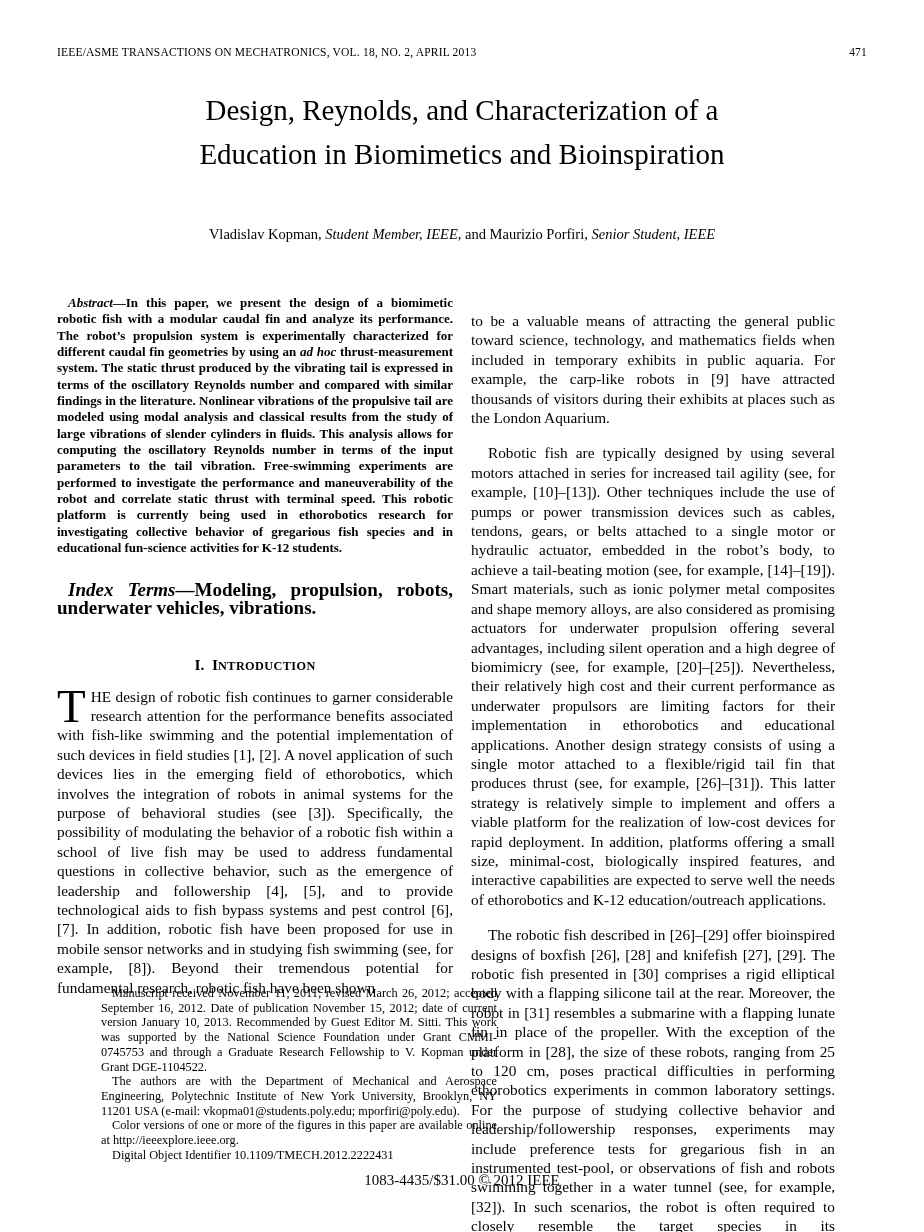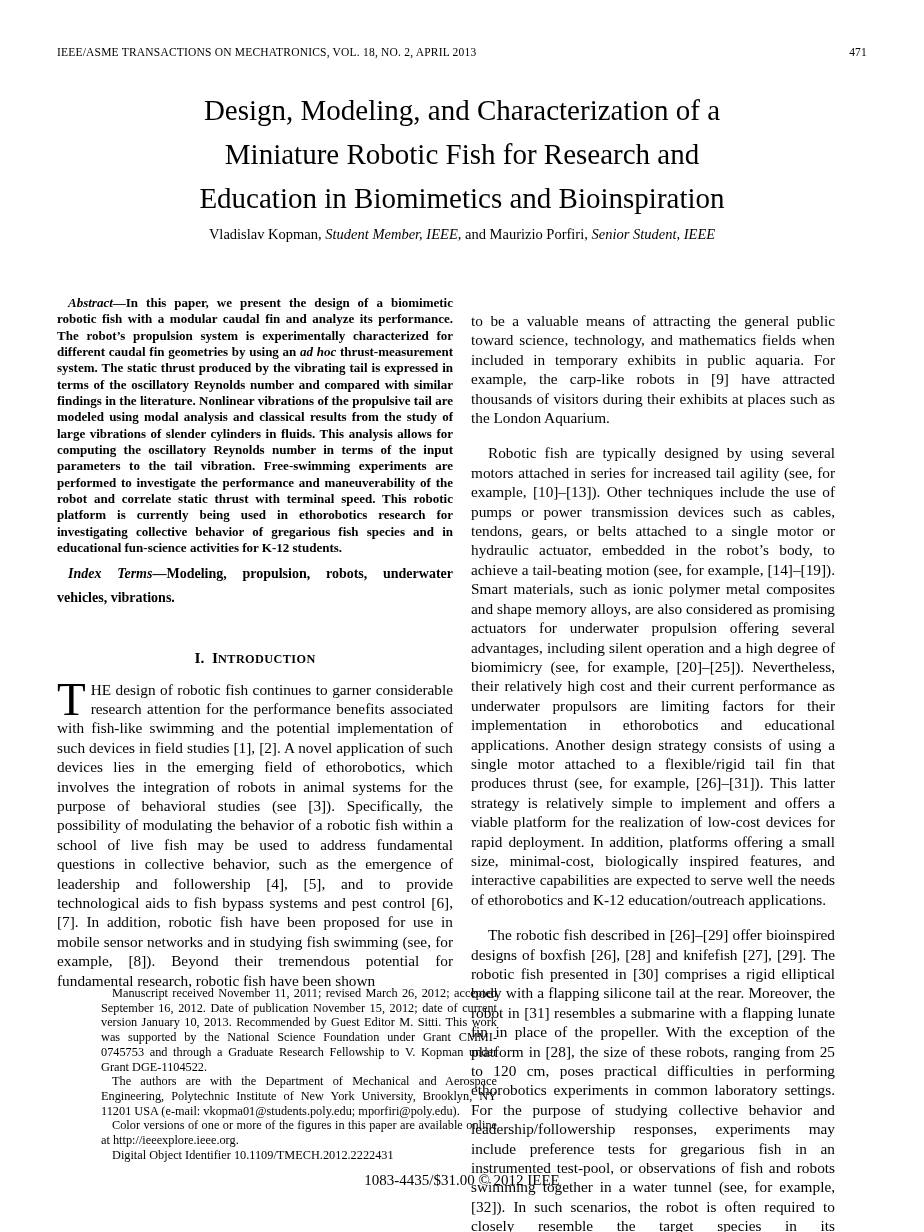--- a/index.html
+++ b/index.html
@@ -52,25 +52,25 @@
   }
   .col { width: 396px; text-align: justify; }
 
   .abstract-para {
     font-size: 13px;
     line-height: 16.35px;
     font-weight: bold;
     text-indent: 11px;
   }
   .index-para {
-    font-size: 14px;
-    line-height: 24px;
+    font-size: 19px;
+    line-height: 18px;
     font-weight: bold;
     text-indent: 11px;
-    margin-top: 5px;
+    margin-top: 24px;
   }
   .section-heading {
     text-align: center;
     font-size: 15.5px;
     margin-top: 39px;
     margin-bottom: 13px;
   }
   .sc { font-size: 0.79em; letter-spacing: 0.4px; }
 
   .body-text { font-size: 15.3px; line-height: 19.4px; }
@@ -108,22 +108,21 @@
 <body>
 
 <div class="page">
 
   <div class="running-head">
     <span>IEEE/ASME TRANSACTIONS ON MECHATRONICS, VOL. 18, NO. 2, APRIL 2013</span>
     <span>471</span>
   </div>
 
   <div class="title-block">
-      <div class="title-line">Design, Modeling, and Characterization of a</div>
-      <div class="title-line">Miniature Robotic Fish for Research and</div>
+      <div class="title-line">Design, Reynolds, and Characterization of a</div>
       <div class="title-line">Education in Biomimetics and Bioinspiration</div>
     </div>
 
   <div class="authors-line"><span>Vladislav Kopman</span><span>, </span><span style="font-style: italic;">Student Member, IEEE</span><span>, and Maurizio Porfiri, </span><span style="font-style: italic;">Senior Student, IEEE</span></div>
 
   <div class="columns">
 
     <div class="col lcol">
       <p class="abstract-para"><span style="font-style: italic;">Abstract</span><span>—In this paper, we present the design of a biomimetic robotic fish with a modular caudal fin and analyze its performance. The robot’s propulsion system is experimentally characterized for different caudal fin geometries by using an </span><span style="font-style: italic;">ad hoc</span><span> thrust-measurement system. The static thrust produced by the vibrating tail is expressed in terms of the oscillatory Reynolds number and compared with similar findings in the literature. Nonlinear vibrations of the propulsive tail are modeled using modal analysis and classical results from the study of large vibrations of slender cylinders in fluids. This analysis allows for computing the oscillatory Reynolds number in terms of the input parameters to the tail vibration. Free-swimming experiments are performed to investigate the performance and maneuverability of the robot and correlate static thrust with terminal speed. This robotic platform is currently being used in ethorobotics research for investigating collective behavior of gregarious fish species and in educational fun-science activities for K-12 students.</span></p>
       <p class="index-para"><span style="font-style: italic;">Index Terms</span><span>—Modeling, propulsion, robots, underwater vehicles, vibrations.</span></p>

